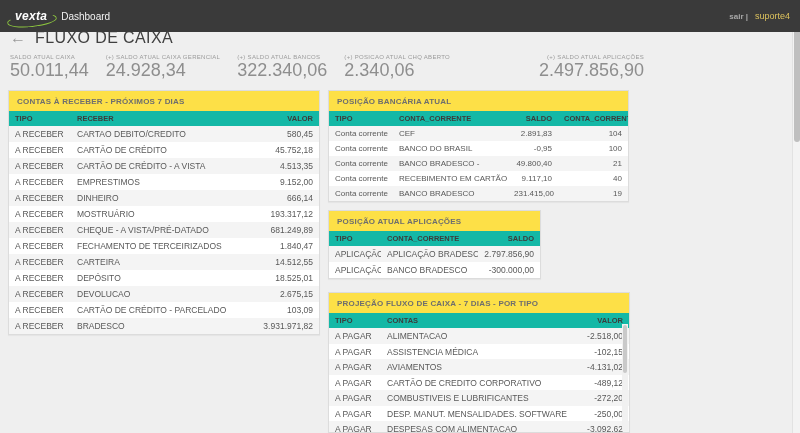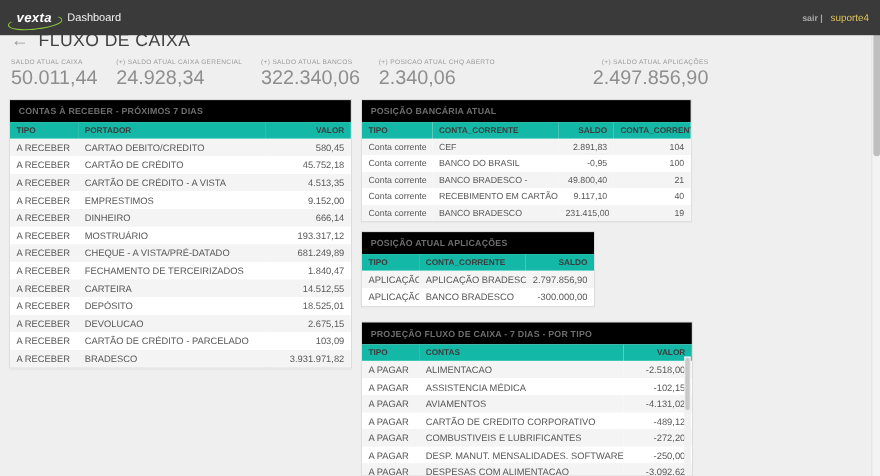--- a/index.html
+++ b/index.html
@@ -50,21 +50,21 @@
 
   
   .panel {
     position:absolute; background:#ffffff;
     border:1px solid #dcdcdc;
     box-shadow:0 1px 1px rgba(0,0,0,0.04);
     overflow:hidden;
   }
   .panel-title {
     font-size:8px; font-weight:bold; color:#6e6e6e;
-    padding:6px 8px 5px 8px; letter-spacing:0.2px; background:#000000;
+    padding:6px 8px 5px 8px; letter-spacing:0.2px; background:#fde047;
   }
   table { width:100%; border-collapse:collapse; table-layout:fixed; }
   th {
     background:#14b8a6; font-size:7.5px; font-weight:bold; color:#3c3c3c;
     text-align:left; padding:3px 6px; white-space:nowrap; overflow:hidden;
   }
   td {
     font-size:8.5px; color:#585858; padding:3px 6px;
     white-space:nowrap; overflow:hidden;
   }
@@ -146,21 +146,21 @@
     <div class="kpi-value">2.497.856,90</div>
   </div>
 </div>
 
 <div class="panel panel-receber">
   <div class="panel-title">CONTAS À RECEBER - PRÓXIMOS 7 DIAS</div>
   <table class="t-receber">
       <thead>
         <tr>
           <th class="col0">TIPO</th>
-          <th class="col1">PORTADOR</th>
+          <th class="col1">RECEBER</th>
           <th class="col2">VALOR</th>
         </tr>
       </thead>
       <tbody>
         <tr>
           <td class="col0">A RECEBER</td>
           <td class="col1">CARTAO DEBITO/CREDITO</td>
           <td class="col2">580,45</td>
         </tr>
         <tr>

